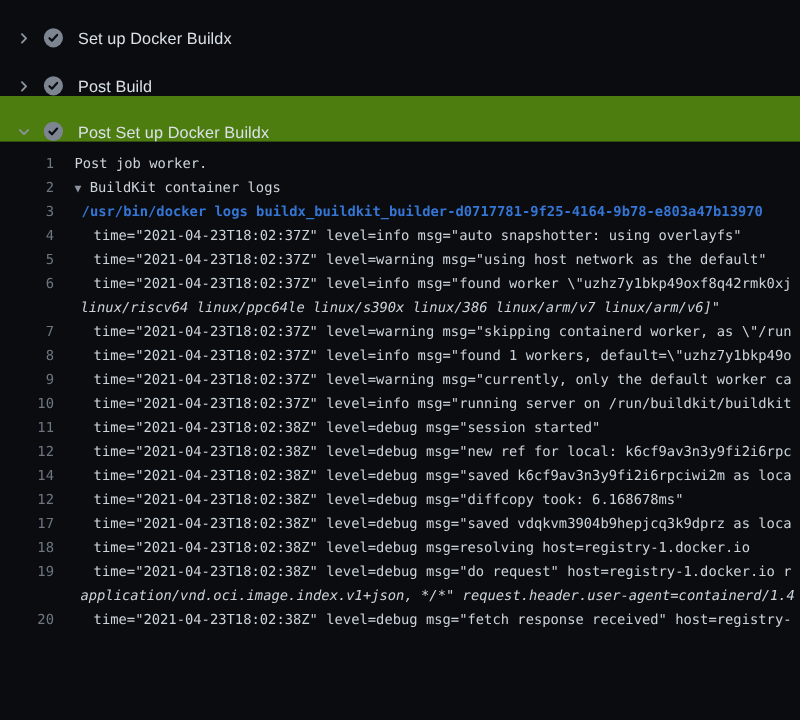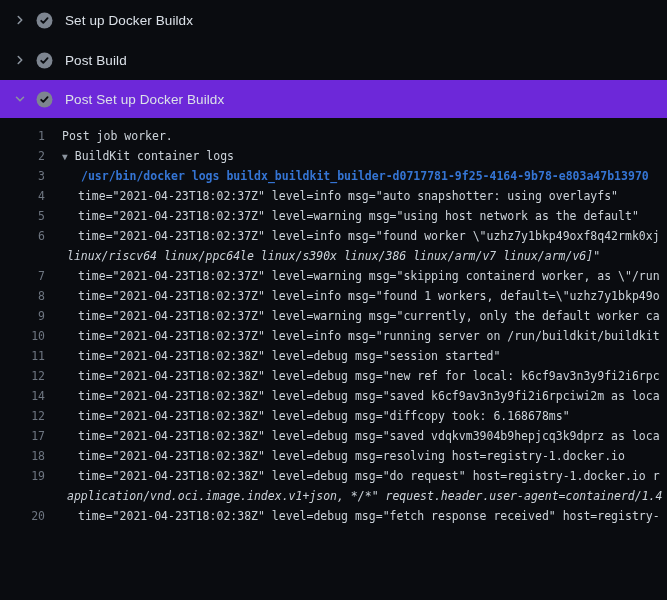--- a/index.html
+++ b/index.html
@@ -10,25 +10,25 @@
     overflow: hidden;
     font-family: "Liberation Sans", sans-serif;
   }
   .viewer { width: 667px; height: 600px; overflow: hidden; }
 
   
   .steps { width: 100%; }
   .step {
     height: 40px;
     display: flex;
-    align-items: center;
+    align-items: flex-end;
     padding-left: 12px;
     cursor: pointer;
   }
-  .step.expanded { background: #6d28d9; height: 38px; }
+  .step.expanded { background: #4d7c0f; height: 38px; }
   .chev {
     width: 16px; height: 16px;
     margin-right: 8px;
     display: flex; align-items: center; justify-content: center;
     flex: none;
   }
   .chev svg { display: block; }
   .check {
     width: 17px; height: 17px;
     margin-right: 12px;
@@ -53,21 +53,21 @@
   .num {
     flex: none;
     width: 45px;
     text-align: right;
     color: #6e7681;
     cursor: pointer;
   }
   .txt { flex: none; padding-left: 17px; white-space: pre; }
   .txt.group-content { padding-left: 33px; }
   .txt.continuation { padding-left: 22px; font-style: italic; }
-  .txt.command { padding-left: 36px; color: #3575d4; font-weight: bold; }
+  .txt.command { padding-left: 23px; color: #3575d4; font-weight: bold; }
   .gmarker { color: #8b949e; font-size: 9.5px; margin-right: 7px; cursor: pointer; }
 </style>
 </head>
 <body>
 
 <div class="viewer">
   <div class="steps">
       <div class="step">
     <span class="chev">
           <svg width="14" height="14" viewBox="0 0 16 16">

